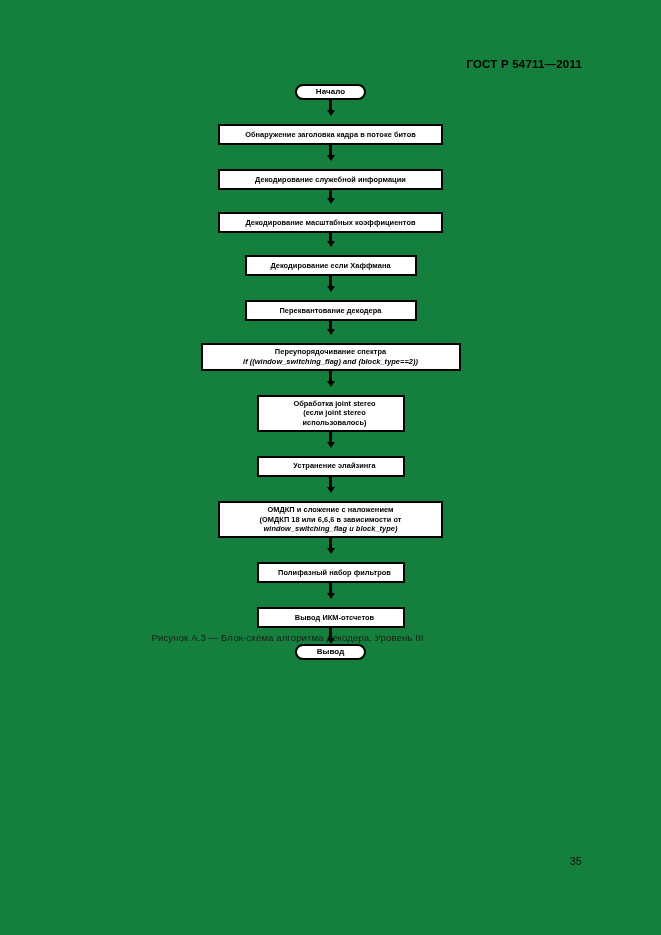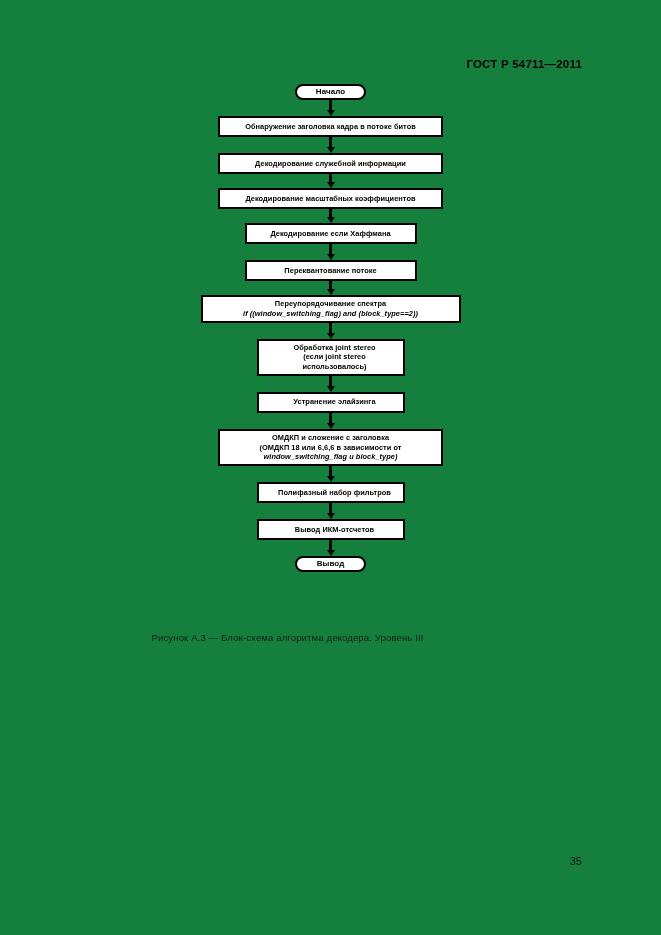--- a/index.html
+++ b/index.html
@@ -73,20 +73,21 @@
   .terminator {
     border-radius: 12px;
     width: 71px;
     height: 16px;
     font-size: 8px;
     border-width: 2.4px;
   }
 
   .process {
     min-height: 21px;
+    margin-top: 8px;
   }
 
   .w-wide   { width: 225px; }
   .w-mid    { width: 172px; }
   .w-xwide  { width: 260px; }
   .w-box    { width: 148px; padding-left: 14px; }
   .code {
     font-style: italic;
     font-weight: bold;
   }
@@ -177,21 +178,21 @@
     <div class="node process w-mid">
       <span>Декодирование если Хаффмана</span>
     </div>
 
     <div class="connector c-h14">
       <div class="stem"></div>
       <div class="head"></div>
     </div>
 
     <div class="node process w-mid">
-      <span>Переквантование потоке</span>
+      <span>Переквантование декодера</span>
     </div>
 
     <div class="connector c-h12">
       <div class="stem"></div>
       <div class="head"></div>
     </div>
 
     <div class="node process w-xwide">
       <span>Переупорядочивание спектра</span>
       <span class="code">if ((window_switching_flag) and (block_type==2))</span>
@@ -215,21 +216,21 @@
     <div class="node process w-box">
       <span>Устранение элайзинга</span>
     </div>
 
     <div class="connector c-h14">
       <div class="stem"></div>
       <div class="head"></div>
     </div>
 
     <div class="node process w-wide">
-      <span>ОМДКП и сложение с заголовка</span>
+      <span>ОМДКП и сложение с наложением</span>
       <span>(ОМДКП 18 или 6,6,6 в зависимости от</span>
       <span class="code">window_switching_flag и block_type)</span>
     </div>
 
     <div class="connector c-h14">
       <div class="stem"></div>
       <div class="head"></div>
     </div>
 
     <div class="node process w-box">

